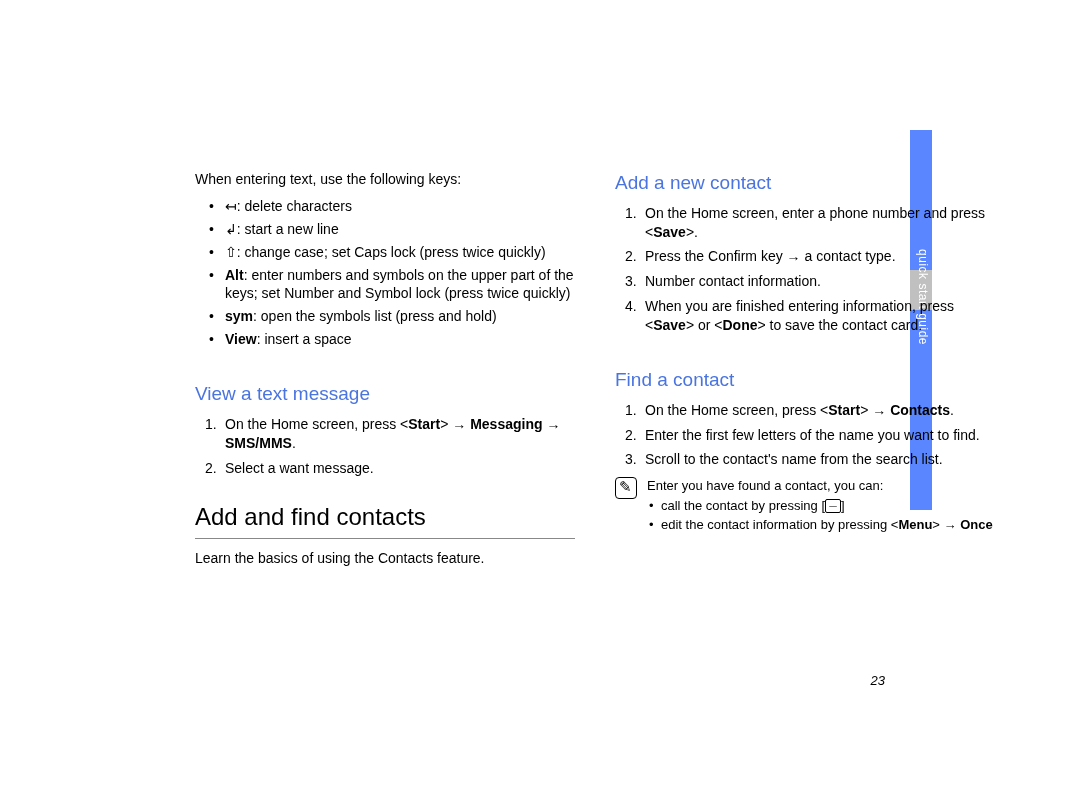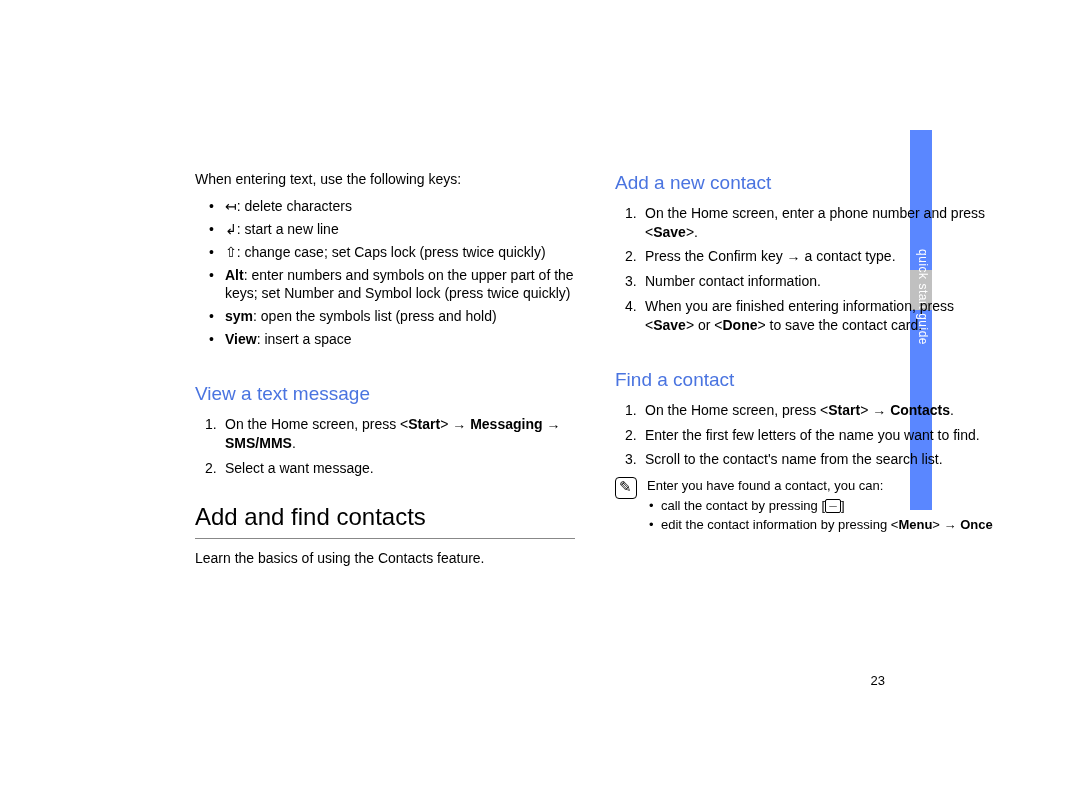--- a/index.html
+++ b/index.html
@@ -139,20 +139,21 @@
     color: #fff;
     font-size: 12px;
     letter-spacing: 0.5px;
     white-space: nowrap;
   }
   .page-num {
     position: absolute;
     right: 195px;
     bottom: 120px;
     font-size: 13px;
+    font-style: italic;
   }
 </style>
 </head>
 <body>
 
 <div class="side-tab">
   <div class="seg-blue"></div>
   <div class="seg-gray"></div>
   <div class="seg-blue2"></div>
 </div>

